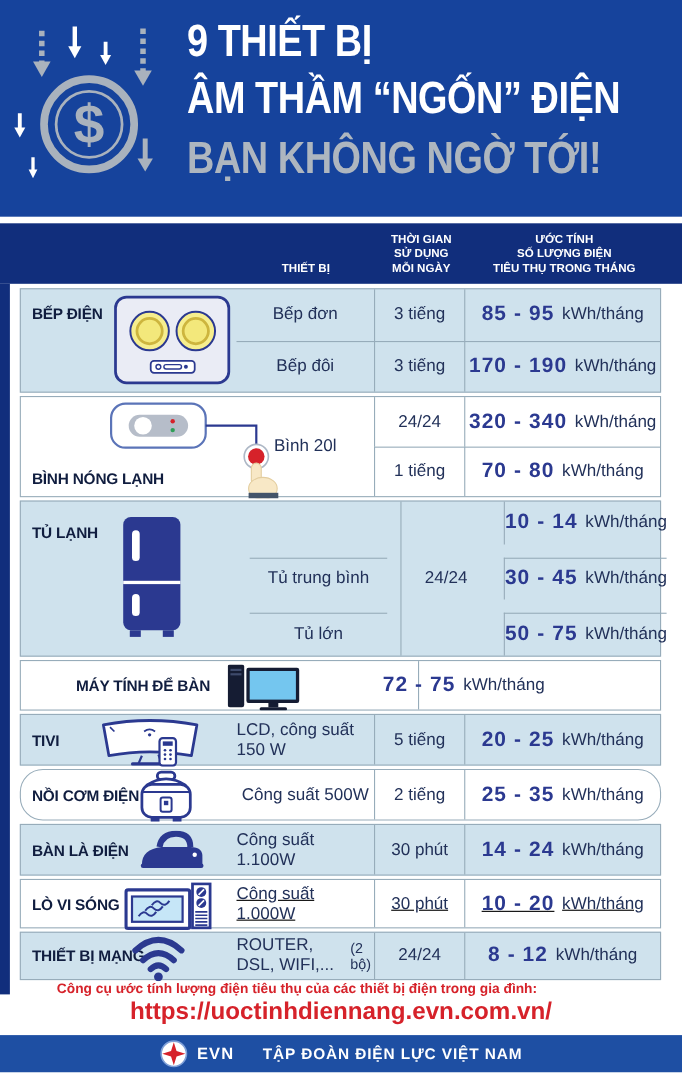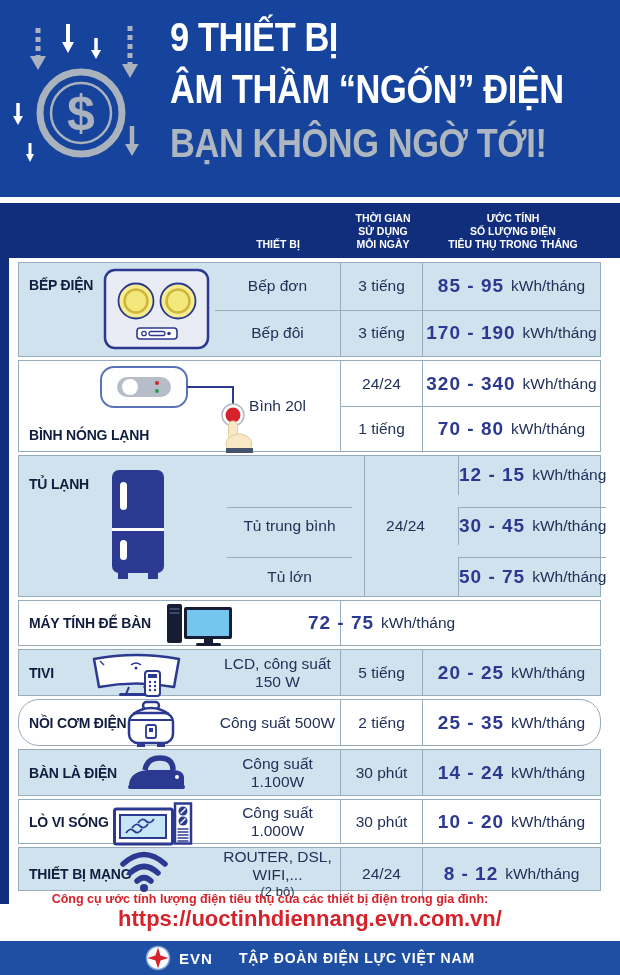--- a/index.html
+++ b/index.html
@@ -26,32 +26,32 @@
 
   .left-strip{left:0;top:258px;width:9px;height:646px;background:#112E7C;}
 
   
   .tbl{left:18px;top:262px;width:583px;}
   .row{position:relative;display:grid;grid-template-columns:196px 125px 82px 1fr;
        border:1.5px solid #97ACBA;box-sizing:border-box;margin-bottom:3px;background:#fff;}
   .row.light{background:#CFE2ED;}
   .r2{grid-template-rows:1fr 1fr;}
   .r3{grid-template-rows:1fr 1fr 1fr;}
-  .cell{display:flex;align-items:center;justify-content:center;text-align:center;}
+  .cell{display:flex;align-items:center;justify-content:center;text-align:left;}
   .vline{border-left:1.5px solid #97ACBA;}
   .bt{border-top:1.5px solid #97ACBA;}
   .cell-dev{position:relative;overflow:visible;}
   .dlabel{position:absolute;left:10px;font-weight:bold;font-size:14px;color:#101D3F;
           letter-spacing:-0.2px;white-space:nowrap;}
   .dlabel.mid{top:50%;transform:translateY(-50%);}
   .subtype,.time{font-size:15.5px;color:#223159;}
   .range{font-weight:bold;font-size:19px;color:#2B3990;letter-spacing:1px;margin-right:7px;white-space:nowrap;}
   .unit{font-size:15.5px;color:#223159;white-space:nowrap;}
   .sub2{font-size:13px;color:#223159;line-height:15px;}
-  .subcol{display:flex;flex-direction:column;align-items:center;justify-content:center;}
+  .subcol{display:flex;flex-direction:row;align-items:center;justify-content:center;}
   .icon{position:absolute;}
 
   
   .note{left:0;top:892px;width:540px;text-align:center;font-weight:bold;
         font-size:12.5px;color:#D6222A;}
   .url{left:0;top:906px;width:620px;text-align:center;font-weight:bold;
        font-size:22px;color:#D6222A;}
   .evnbar{left:0;top:941px;width:620px;height:34px;background:#1E4FA3;display:flex;
           align-items:center;justify-content:center;color:#fff;}
   .brand-short{font-weight:bold;font-size:15px;letter-spacing:1px;margin:0 26px 0 8px;}
@@ -173,34 +173,34 @@
         <rect x="11" y="14" width="7" height="28" rx="3.5" fill="#FFFFFF"></rect>
         <rect x="11" y="72" width="7" height="20" rx="3.5" fill="#FFFFFF"></rect>
         <rect x="9" y="105" width="10" height="6" fill="#2B3990"></rect>
         <rect x="39" y="105" width="10" height="6" fill="#2B3990"></rect>
       </svg>
     </div>
     <div class="cell subtype bt" style="grid-row:2;grid-column:2;">Tủ trung bình</div>
     <div class="cell subtype bt" style="grid-row:3;grid-column:2;">Tủ lớn</div>
     <div class="cell time vline" style="grid-row:1/4;grid-column:3;">24/24</div>
     <div class="cell vline" style="grid-row:1;grid-column:4;">
-      <span class="range">12 - 15</span>
+      <span class="range">10 - 14</span>
       <span class="unit">kWh/tháng</span>
     </div>
     <div class="cell vline bt" style="grid-row:2;grid-column:4;">
       <span class="range">30 - 45</span>
       <span class="unit">kWh/tháng</span>
     </div>
     <div class="cell vline bt" style="grid-row:3;grid-column:4;">
       <span class="range">50 - 75</span>
       <span class="unit">kWh/tháng</span>
     </div>
   </section>
 
-  <section class="row" style="height:46px;">
+  <section class="row" style="height:46px;padding-left:40px;">
     <div class="cell-dev">
       <span class="dlabel mid">MÁY TÍNH ĐỂ BÀN</span>
       <svg class="icon" style="left:148px;top:3px;" width="68" height="42" viewBox="0 0 68 42">
         <rect x="0" y="0" width="15" height="39" rx="2" fill="#151C33"></rect>
         <rect x="2.5" y="4" width="10" height="2" fill="#3E4A6B"></rect>
         <rect x="2.5" y="8" width="10" height="2" fill="#3E4A6B"></rect>
         <rect x="17" y="3" width="48" height="32" rx="2" fill="#151C33"></rect>
         <rect x="20" y="6" width="42" height="26" fill="#74C6EF"></rect>
         <rect x="37" y="35" width="9" height="4" fill="#151C33"></rect>
         <rect x="29" y="39" width="25" height="3" rx="1.5" fill="#151C33"></rect>
@@ -274,21 +274,21 @@
       </svg>
     </div>
     <div class="cell subtype">Công suất 1.100W</div>
     <div class="cell time vline">30 phút</div>
     <div class="cell vline">
       <span class="range">14 - 24</span>
       <span class="unit">kWh/tháng</span>
     </div>
   </section>
 
-  <section class="row" style="height:45px;">
+  <section class="row" style="height:45px;text-decoration:underline;">
     <div class="cell-dev">
       <span class="dlabel mid">LÒ VI SÓNG</span>
       <svg class="icon" style="left:94px;top:2px;" width="80" height="44" viewBox="0 0 80 44">
         <rect x="1.5" y="7" width="58" height="35" rx="2" fill="#FFFFFF" stroke="#2B3990" stroke-width="3"></rect>
         <rect x="7" y="13" width="46" height="23" fill="#C6E6F7" stroke="#2B3990" stroke-width="2"></rect>
         <path d="M13 31 q4 -6 8 -2 t8 -2" stroke="#2B3990" stroke-width="1.8" fill="none"></path>
         <path d="M19 26 q4 -6 8 -2 t8 -2" stroke="#2B3990" stroke-width="1.8" fill="none"></path>
         <path d="M25 21 q4 -6 8 -2 t8 -2" stroke="#2B3990" stroke-width="1.8" fill="none"></path>
         <rect x="62" y="1.5" width="16" height="40" fill="#FFFFFF" stroke="#2B3990" stroke-width="2.5"></rect>
         <circle cx="70" cy="9" r="4.5" fill="#2B3990"></circle>

